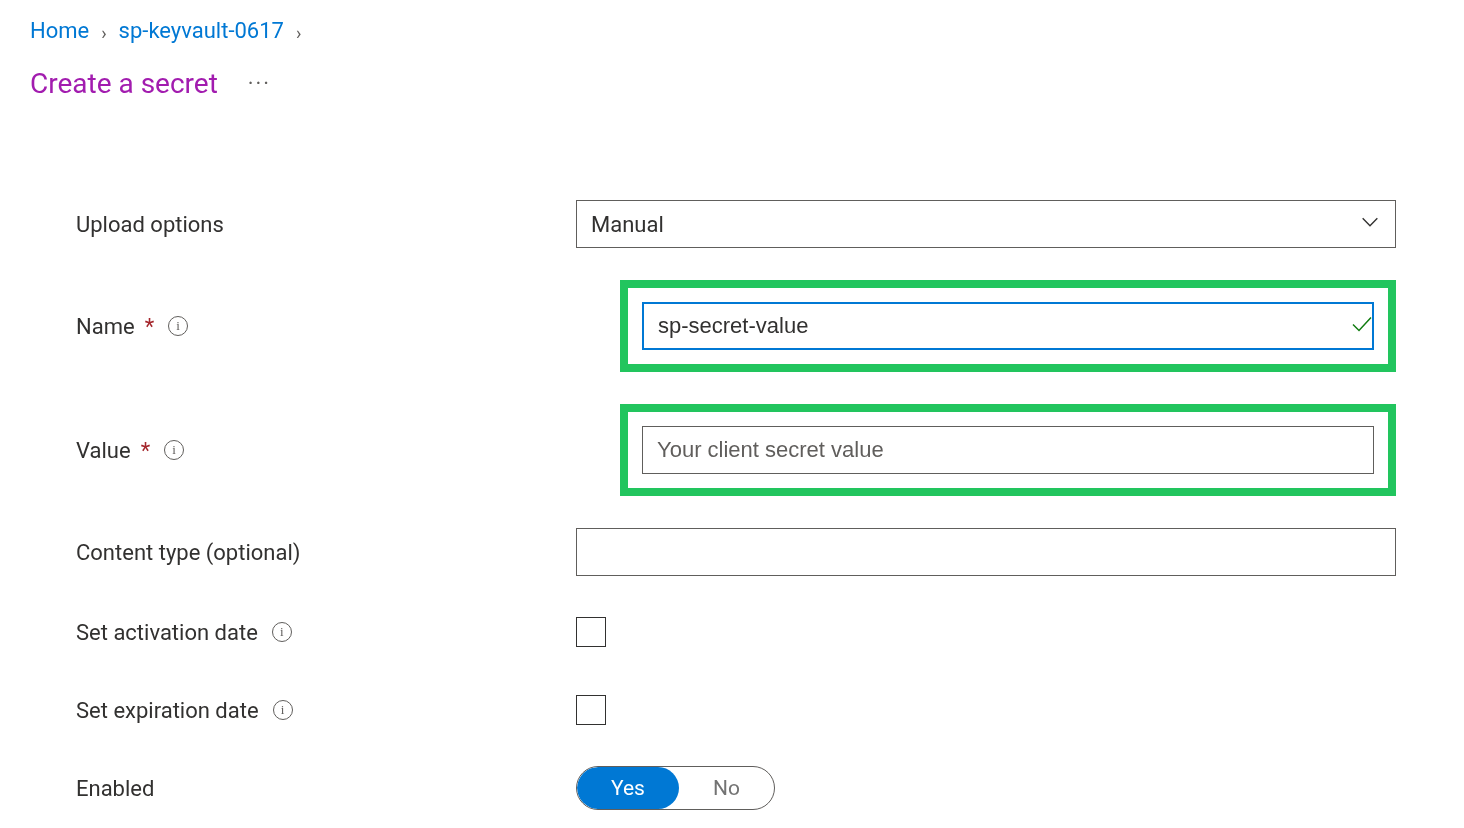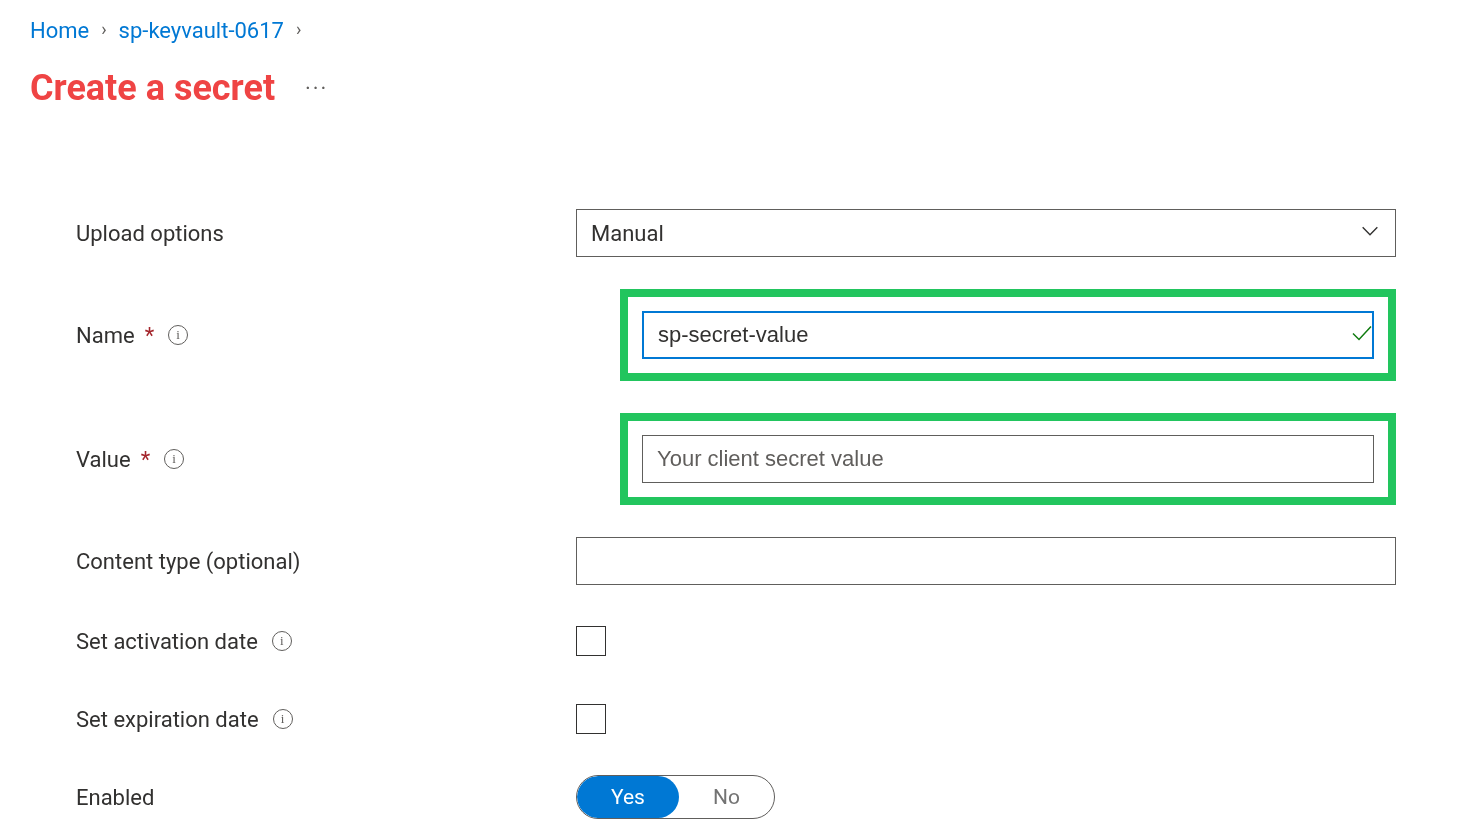--- a/index.html
+++ b/index.html
@@ -8,32 +8,32 @@
     background: #ffffff;
     color: #323130;
     width: 1464px;
     height: 828px;
     padding: 18px 30px;
   }
 
   
   .breadcrumb {
     display: flex;
-    align-items: flex-start;
+    align-items: flex-end;
     gap: 12px;
     font-size: 22px;
     color: #0078d4;
     margin-bottom: 24px;
   }
   .breadcrumb a { color: #0078d4; text-decoration: none; cursor: pointer; }
   .breadcrumb .sep { color: #605e5c; font-size: 18px; }
 
   
   .title-row { display: flex; align-items: center; gap: 30px; margin-bottom: 100px; }
-  .page-title { font-size: 36px; font-weight: 700; color: #ef4444; }
+  .page-title { font-size: 28px; font-weight: 400; color: #a21caf; }
   .ellipsis { color: #605e5c; font-size: 22px; letter-spacing: 2px; cursor: pointer; }
 
   
   .form { padding-left: 38px; }
   .form-row {
     display: flex;
     align-items: center;
     min-height: 48px;
     margin-bottom: 32px;
   }

